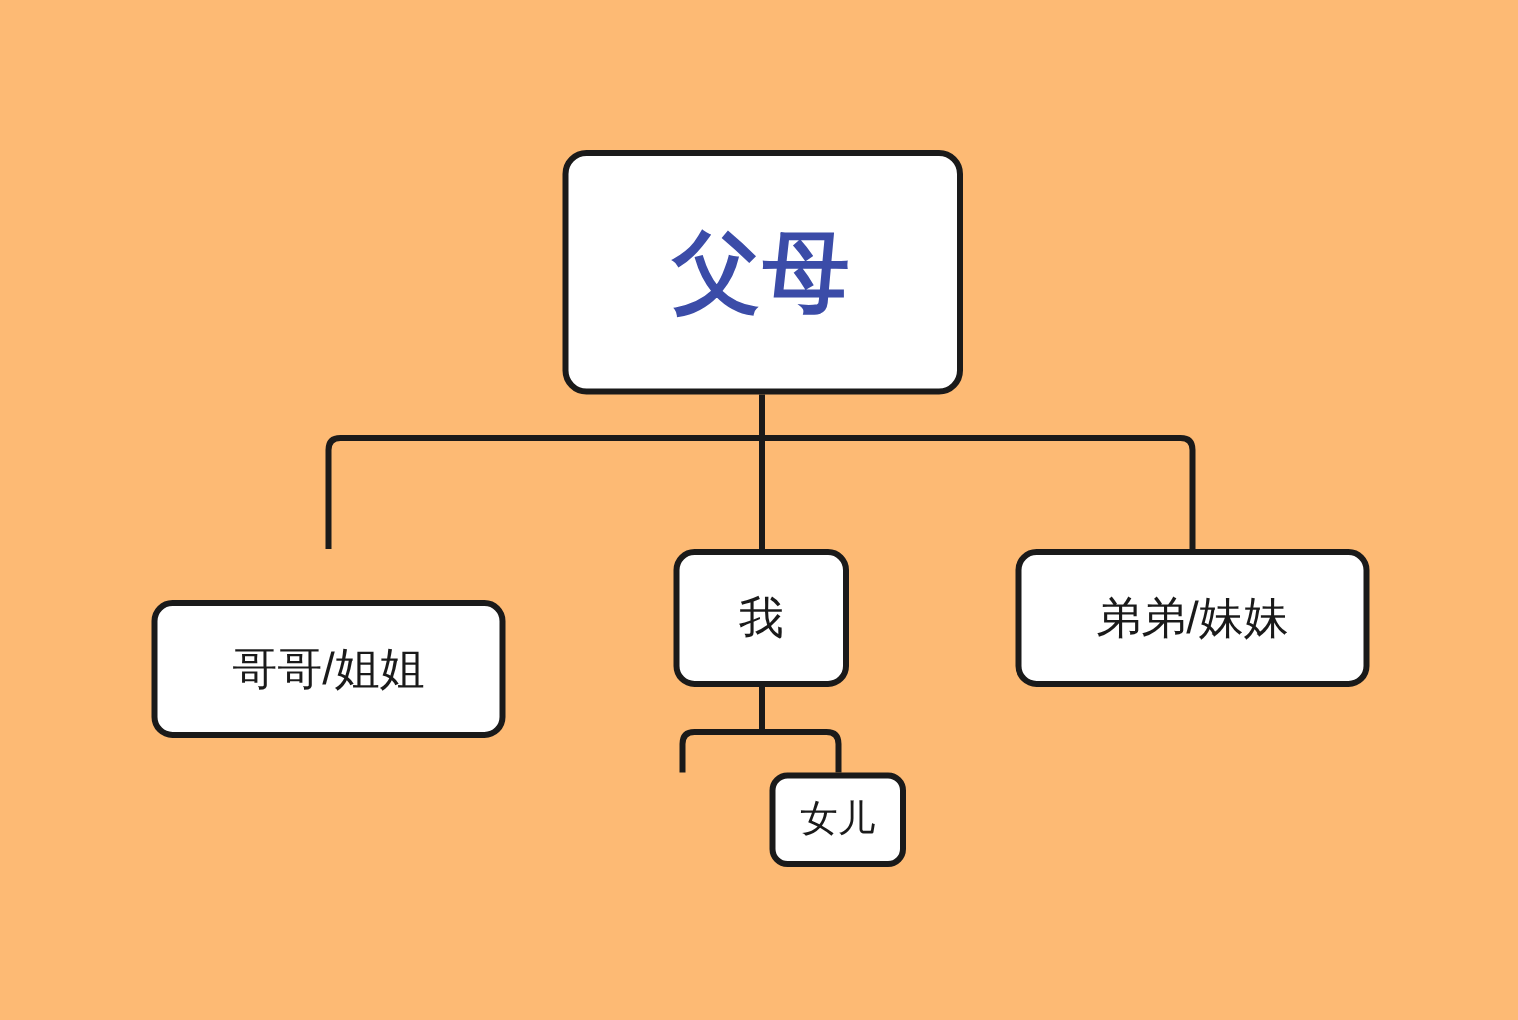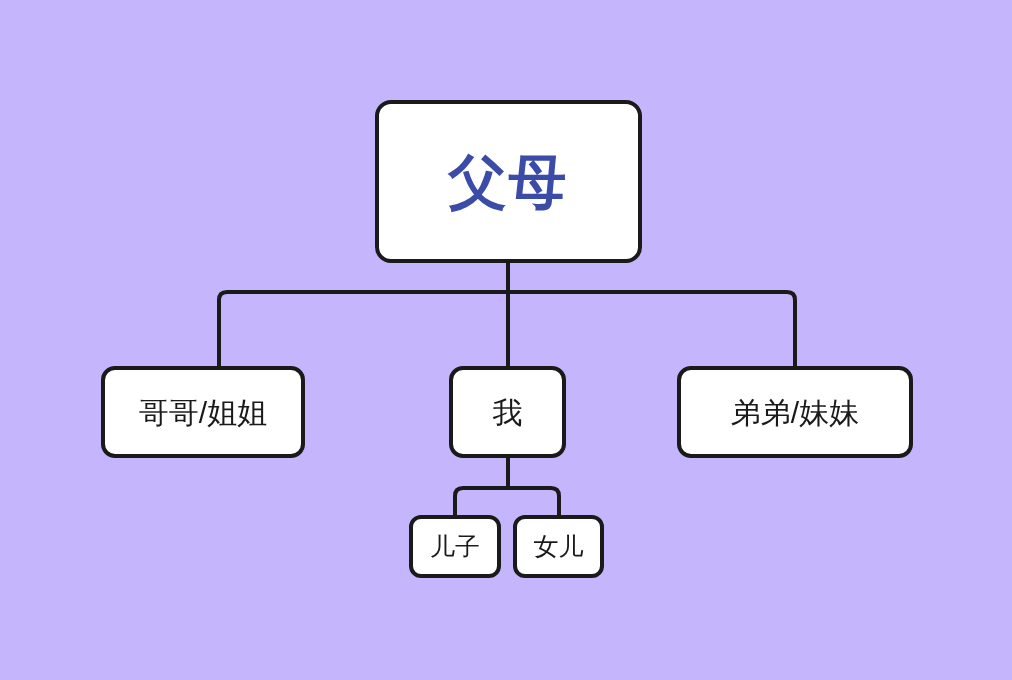--- a/index.html
+++ b/index.html
@@ -7,21 +7,21 @@
     padding: 0;
     background: #ffffff;
   }
   body {
     font-family: "Liberation Sans", "DejaVu Sans", sans-serif;
   }
   #canvas {
     position: relative;
     width: 1012px;
     height: 680px;
-    background: #c4b5fd;
+    background: #fdba74;
     overflow: hidden;
   }
   #edges {
     position: absolute;
     left: 0;
     top: 0;
     width: 1012px;
     height: 680px;
   }
   .node {
@@ -60,21 +60,22 @@
     top: 366px;
     height: 92px;
   }
   .node-row2 .node-label {
     font-size: 30px;
     font-weight: normal;
     color: #1a1a1a;
   }
   #node-older-sibling {
     left: 101px;
-    width: 204px;
+    width: 236px;
+    margin-top: 34px;
   }
   #node-me {
     left: 449px;
     width: 117px;
   }
   #node-younger-sibling {
     left: 677px;
     width: 236px;
   }
   
@@ -128,21 +129,18 @@
   </div>
 
   <div class="node node-row2" id="node-me">
     <span class="node-label">我</span>
   </div>
 
   <div class="node node-row2" id="node-younger-sibling">
     <span class="node-label">弟弟/妹妹</span>
   </div>
 
-  <div class="node node-row3" id="node-son">
-    <span class="node-label">儿子</span>
-  </div>
 
   <div class="node node-row3" id="node-daughter">
     <span class="node-label">女儿</span>
   </div>
 
 </div>
 
 </body></html>

